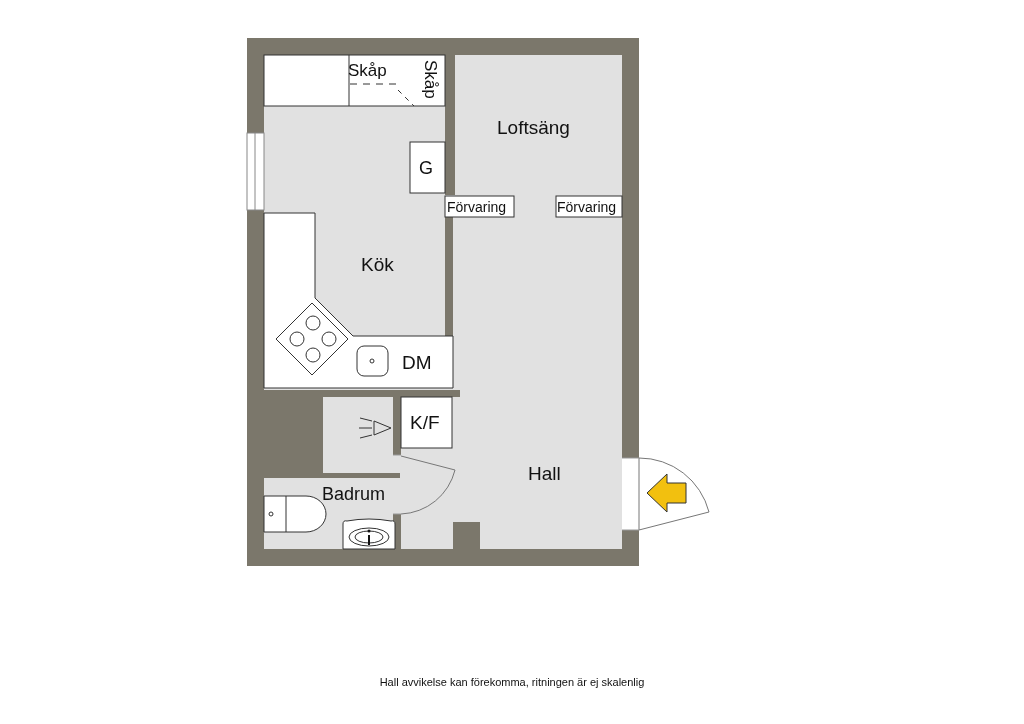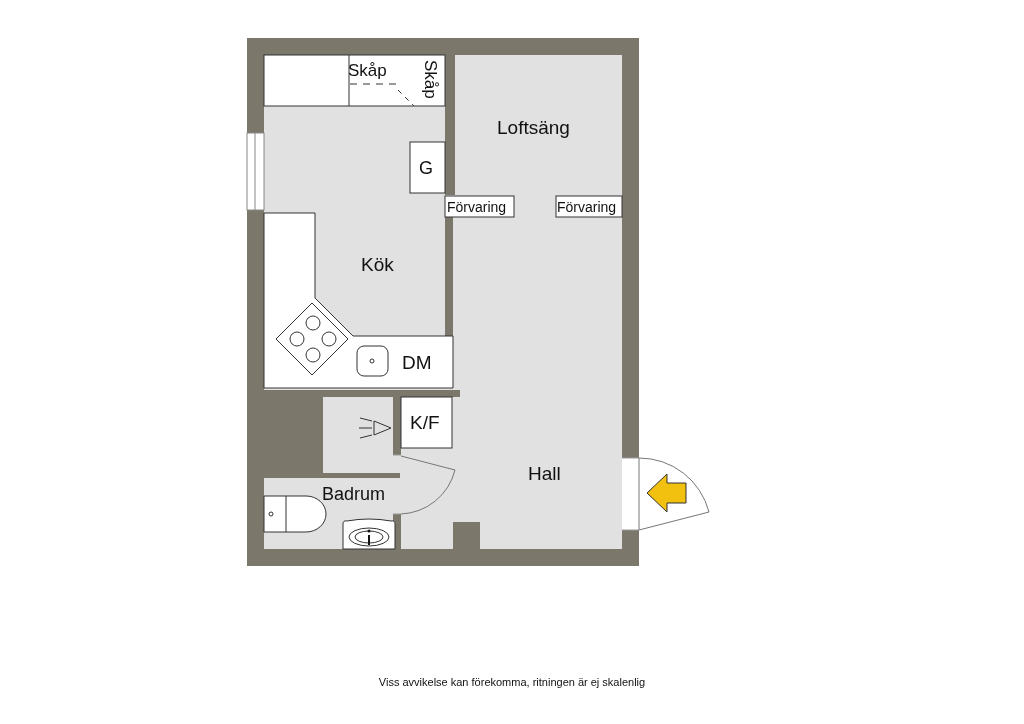--- a/index.html
+++ b/index.html
@@ -123,13 +123,13 @@
     <line x1="369" y1="535" x2="369" y2="545" stroke="#111" stroke-width="2"></line>
     <circle cx="369" cy="531" r="1.5" fill="#111"></circle>
   </g>
 
   <text class="lbl" x="497" y="134" font-size="19">Loftsäng</text>
   <text class="lbl" x="361" y="271" font-size="19">Kök</text>
   <text class="lbl" x="528" y="480" font-size="19">Hall</text>
   <text class="lbl" x="322" y="500" font-size="18">Badrum</text>
 </svg>
 
-<div id="disclaimer">Viss avvikelse kan förekomma, ritningen är ej skalenlig</div>
+<div id="disclaimer">Hall avvikelse kan förekomma, ritningen är ej skalenlig</div>
 
 </body></html>

